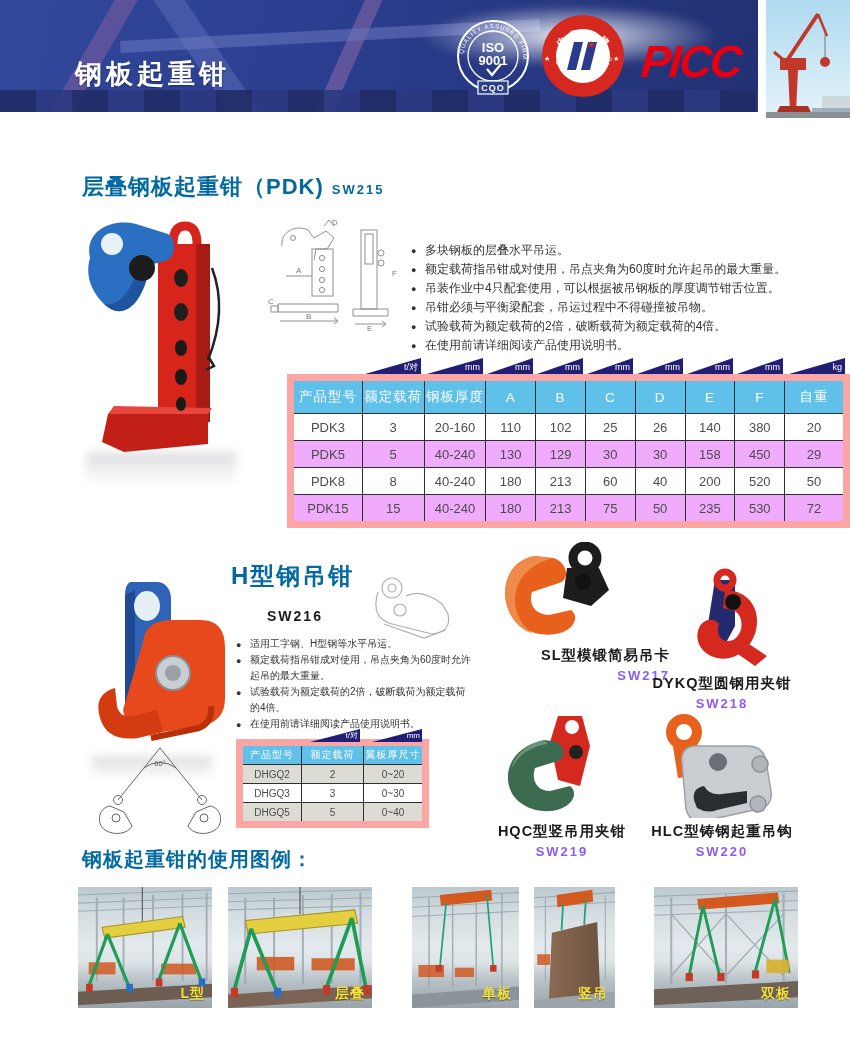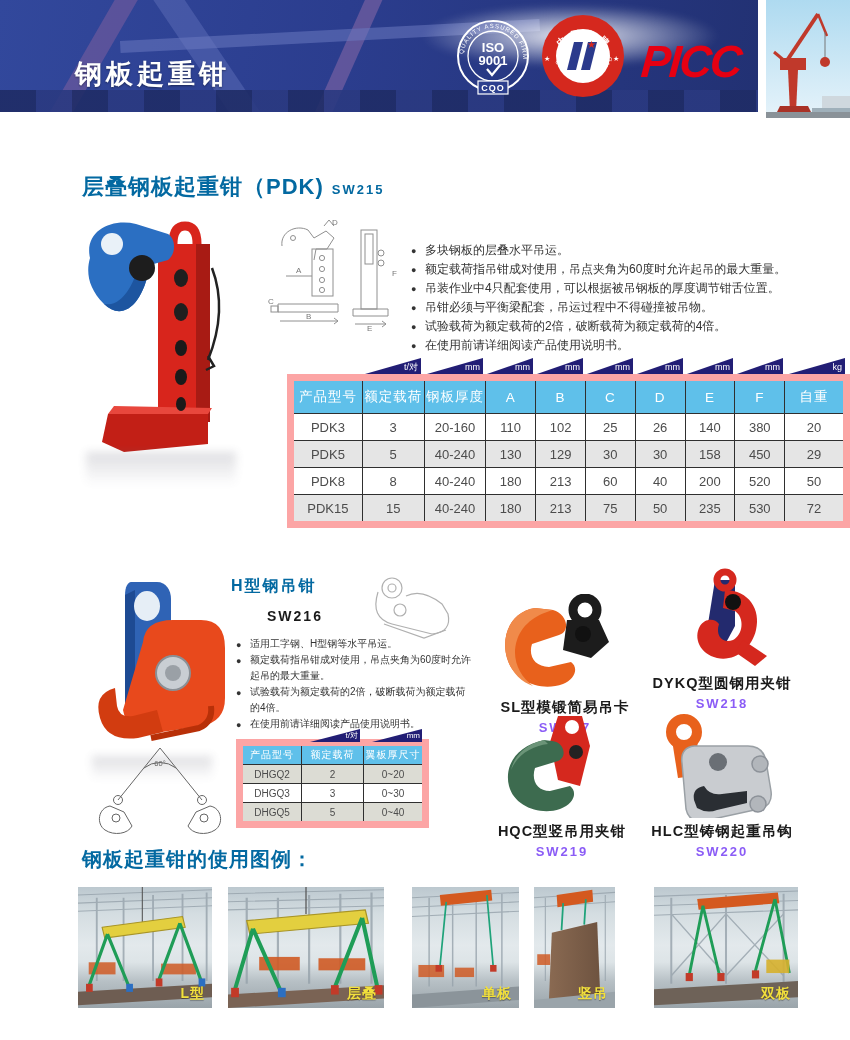--- a/index.html
+++ b/index.html
@@ -24,21 +24,21 @@
   .iso-badge{position:absolute;left:455px;top:18px;}
   .ctb-badge{position:absolute;left:541px;top:14px;}
   .picc{position:absolute;left:641px;top:36px;color:#e60012;font-size:45px;font-weight:bold;
         font-style:italic;letter-spacing:-2px;transform:skewX(-4deg);}
   .crane-photo{position:absolute;left:766px;top:0;width:84px;height:118px;}
 
   
   .sec-title{position:absolute;color:#0369a1;font-weight:bold;}
   .pdk-title{left:82px;top:172px;font-size:22px;letter-spacing:1px;}
   .pdk-code{font-size:13px;font-weight:bold;margin-left:8px;letter-spacing:2px;}
-  .h-title{left:231px;top:576px;font-size:16px;letter-spacing:2px;text-align:center;}
+  .h-title{left:231px;top:560px;font-size:24px;letter-spacing:2px;text-align:center;}
   .h-code{position:absolute;left:240px;top:608px;width:110px;text-align:center;
           font-size:14px;font-weight:bold;letter-spacing:2px;color:#1a1a1a;}
   .usage-title{left:82px;top:846px;font-size:20px;letter-spacing:1px;}
 
   
   ul.bullets{position:absolute;margin:8px;padding:0;list-style:none;color:#333;}
   ul.bullets li{position:relative;padding-left:14px;}
   ul.bullets li::before{content:"●";position:absolute;left:0;top:1px;font-size:9px;}
   .pdk-bullets{left:403px;top:233px;width:440px;font-size:12px;line-height:19px;}
   .h-bullets{left:228px;top:628px;width:237px;font-size:10px;line-height:16px;}
@@ -48,21 +48,21 @@
   .flagrow{display:flex;height:16px;}
   .fcell{position:relative;height:16px;}
   .flag{position:absolute;right:0;bottom:0;height:16px;background:#221e75;
         clip-path:polygon(0 100%,100% 0,100% 100%);
         display:flex;align-items:flex-end;justify-content:flex-end;}
   .flag span{color:#fff;font-size:9px;line-height:10px;padding:0 3px 2px 0;}
   table.spec{border-collapse:collapse;table-layout:fixed;border:7px solid #fca5a5;}
   table.spec th,table.spec td{border:1px solid #2f2f2f;text-align:center;padding:0;overflow:hidden;}
   table.big th{height:32px;background:#5fc0ea;color:#fff;font-size:13.5px;font-weight:normal;letter-spacing:1px;}
   table.big td{height:26px;font-size:13px;color:#4c4c4c;background:#fff;}
-  table.big tr.alt td{background:#e5e5e5;}
+  table.big tr.alt td{background:#f0abfc;}
   table.small th{height:18px;background:#5fc0ea;color:#fff;font-size:10px;font-weight:normal;letter-spacing:1px;}
   table.small td{height:18px;font-size:10px;color:#4c4c4c;background:#fff;}
   table.small tr.alt td{background:#dcdcd4;}
   .sflag{height:13px;}
   .sflag .flag{height:13px;}
   .sflag .flag span{font-size:8px;padding:0 2px 1px 0;}
 
   
   .art{position:absolute;}
   .reflect{position:absolute;filter:blur(4px);opacity:.45;
@@ -445,21 +445,21 @@
       </tr>
       <tr class="alt">
         <td>DHGQ5</td>
             <td>5</td>
             <td>0~40</td>
       </tr>
     </tbody>
       </table>
   </div>
 
-  <div class="prod" style="left:460px;top:592px;width:210px;">
+  <div class="prod" style="left:460px;top:540px;width:210px;text-align:right;">
     <div class="pimg">
       <svg width="132" height="100" viewBox="0 0 132 100">
         <circle cx="86" cy="16" r="12" fill="none" stroke="#1c1c1c" stroke-width="9"></circle>
         <path d="M68,26 l32,0 l10,22 l-18,16 l-28,-8 z" fill="#1c1c1c"></path>
         <path d="M36,14 C10,18 2,44 8,64 C15,88 42,98 64,90 C76,85 80,74 72,68 L50,73 C36,73 29,62 33,50 L60,41 C72,37 68,20 54,16 Z" fill="#e8611c"></path>
         <path d="M36,14 C10,18 2,44 8,64 C12,78 22,88 34,92 C20,82 12,64 18,46 C24,28 40,20 54,16 Z" fill="#f08a4a"></path>
         <circle cx="84" cy="40" r="8" fill="#111"></circle>
       </svg>
     </div>
     <div class="pname">SL型模锻简易吊卡</div>
@@ -527,21 +527,21 @@
         <path d="M22,35 L8,74 M22,35 L38,74 M76,27 L60,70 M76,27 L92,70"></path>
       </g>
       <rect x="6" y="72" width="5" height="6" fill="#c23a28"></rect>
       <rect x="36" y="72" width="5" height="6" fill="#2b6fc2"></rect>
       <rect x="58" y="68" width="5" height="6" fill="#c23a28"></rect>
       <rect x="90" y="68" width="5" height="6" fill="#2b6fc2"></rect>
     </svg>
     <span class="plabel">L型</span>
   </div>
 
-  <div class="photo" style="left:228px;width:156px;">
+  <div class="photo" style="left:228px;width:144px;">
     <svg viewBox="0 0 100 90" preserveAspectRatio="none">
       <g stroke="#96a2ab" stroke-width="0.8" opacity="0.8">
         <path d="M0,5 L100,2 M0,11 L100,8 M0,17 L100,14"></path>
         <path d="M12,8 V72 M32,8 V72 M52,6 V72 M72,5 V72 M92,4 V72" stroke-width="1.4"></path>
       </g>
       <rect x="20" y="52" width="26" height="10" fill="#cf5a24" opacity="0.9"></rect>
       <rect x="58" y="53" width="30" height="9" fill="#cf5a24" opacity="0.9"></rect>
       <polygon points="0,80 100,73 100,83 0,90" fill="#7a6354"></polygon>
       <line x1="50" y1="0" x2="50" y2="20" stroke="#555" stroke-width="0.8"></line>
       <polygon points="12,25 88,17 90,27 14,35" fill="#e3cf3f" stroke="#a89426" stroke-width="0.8"></polygon>

